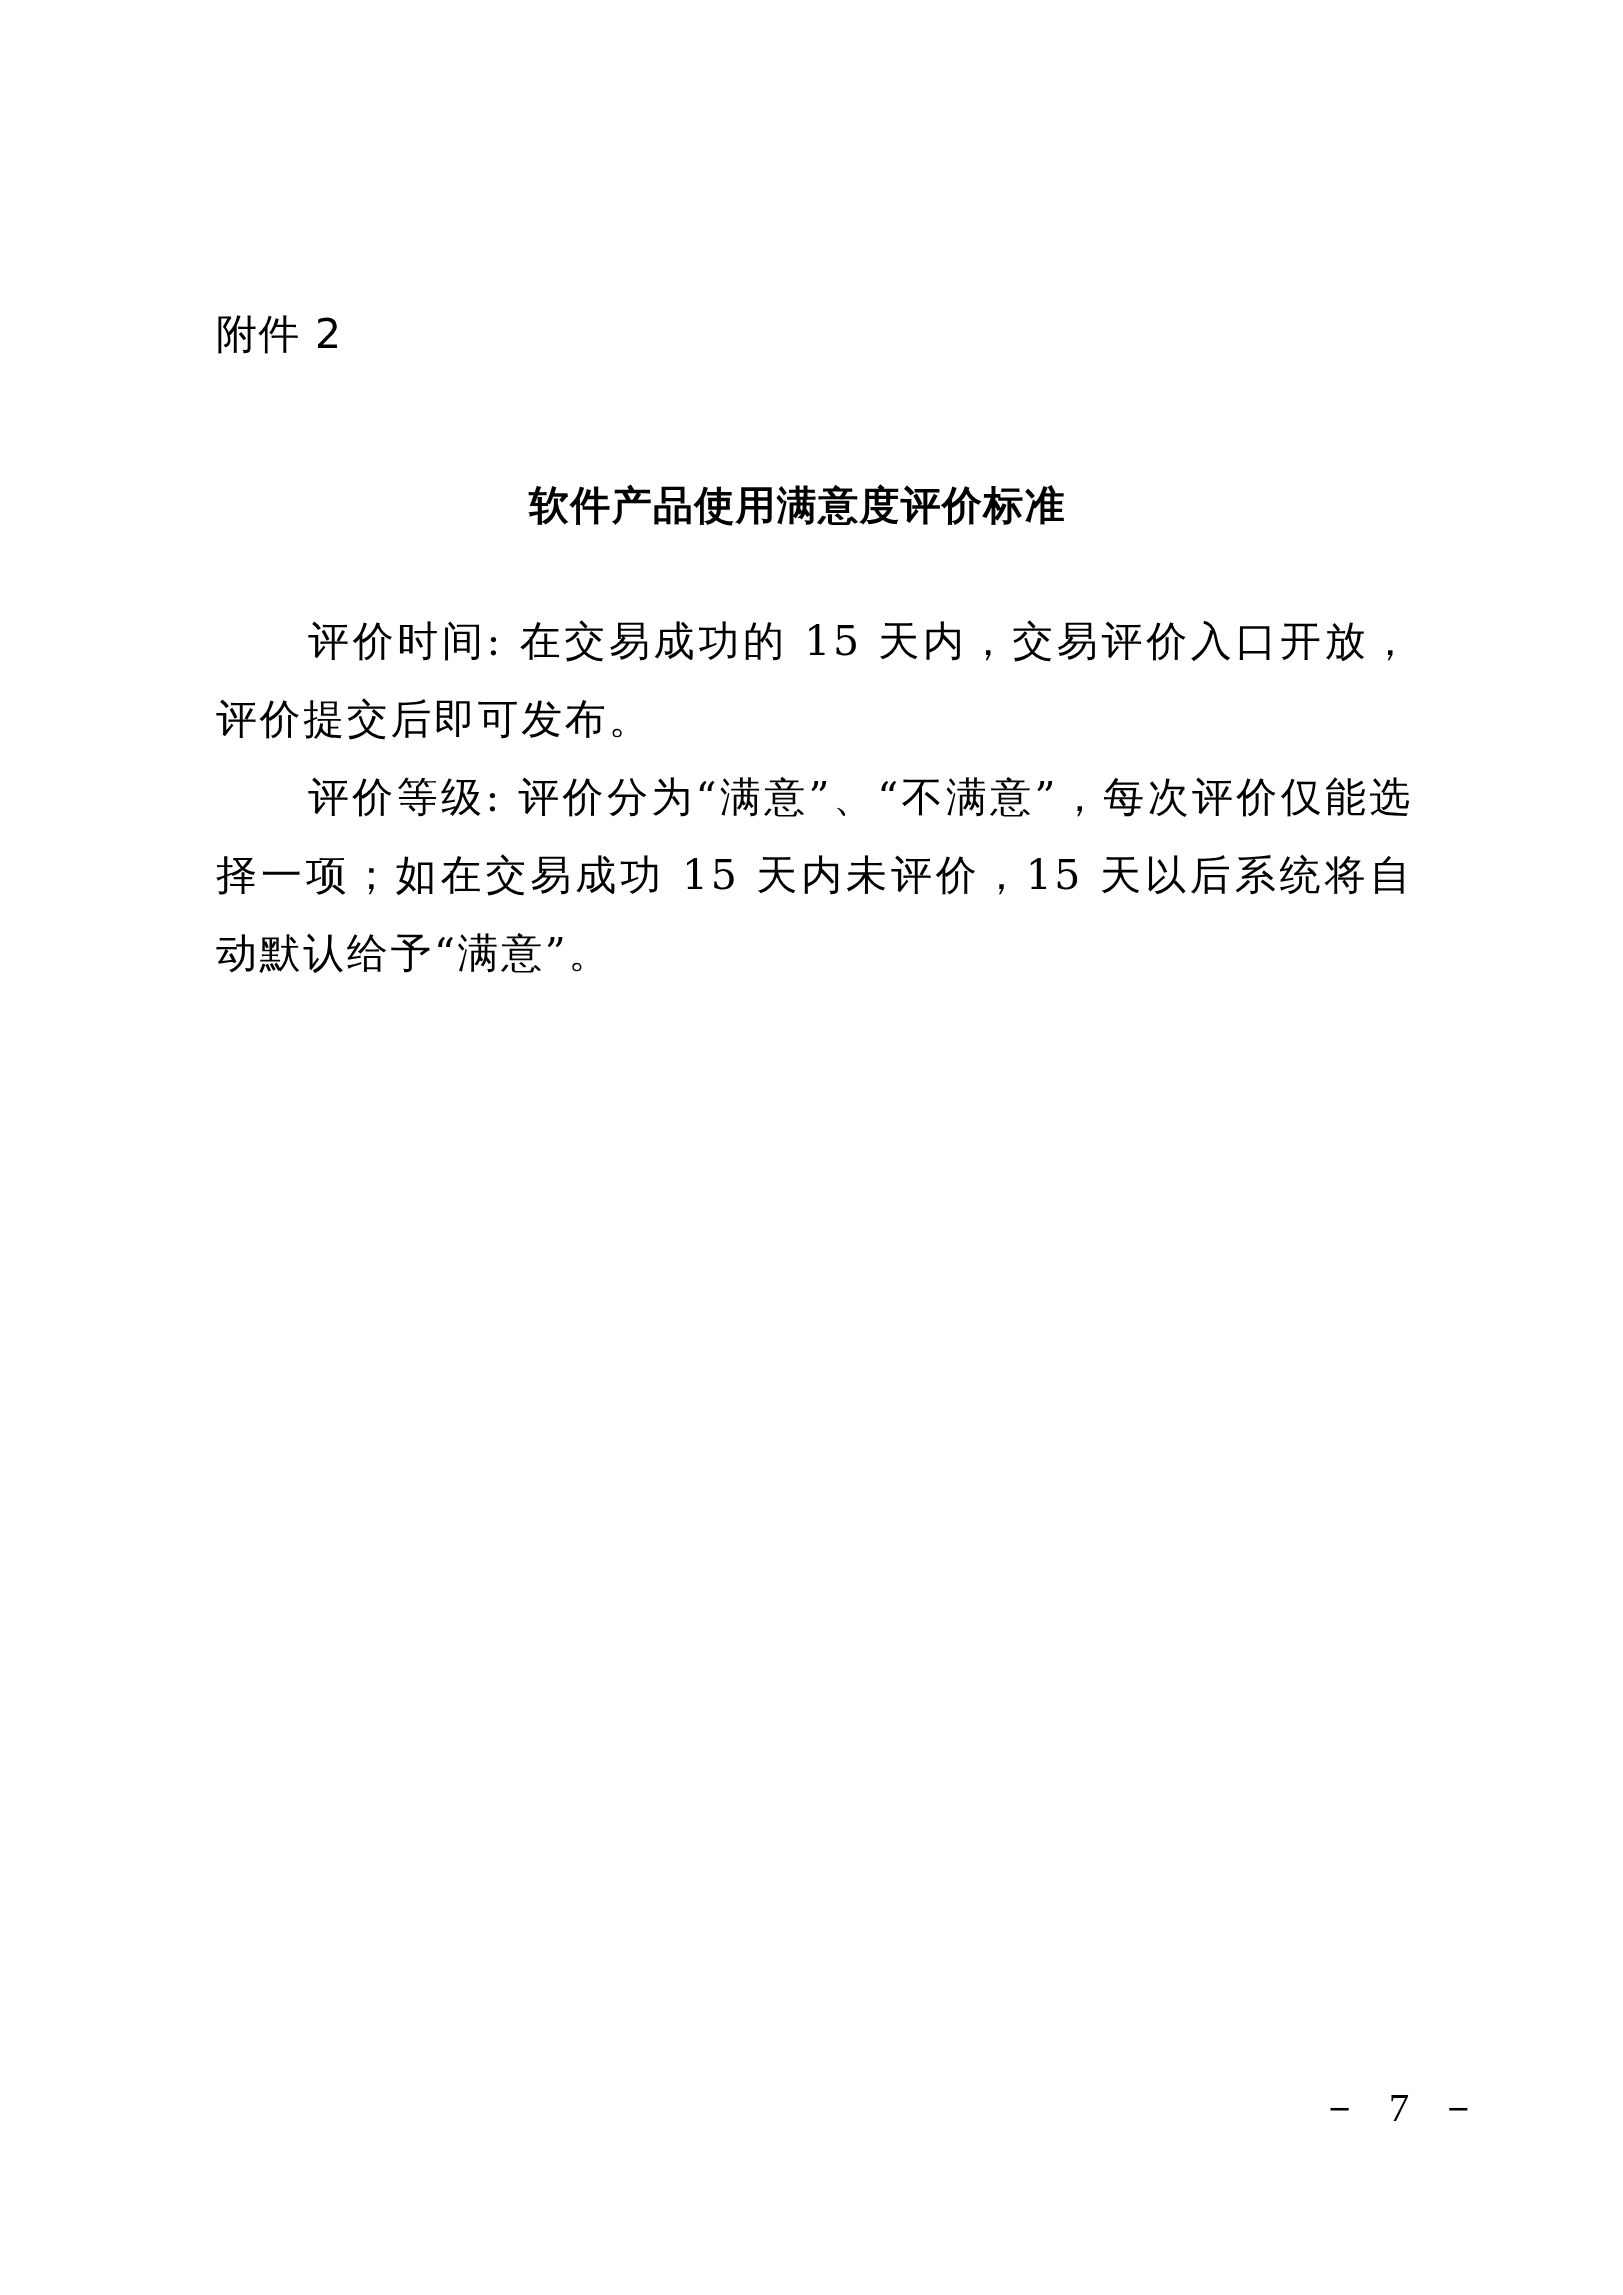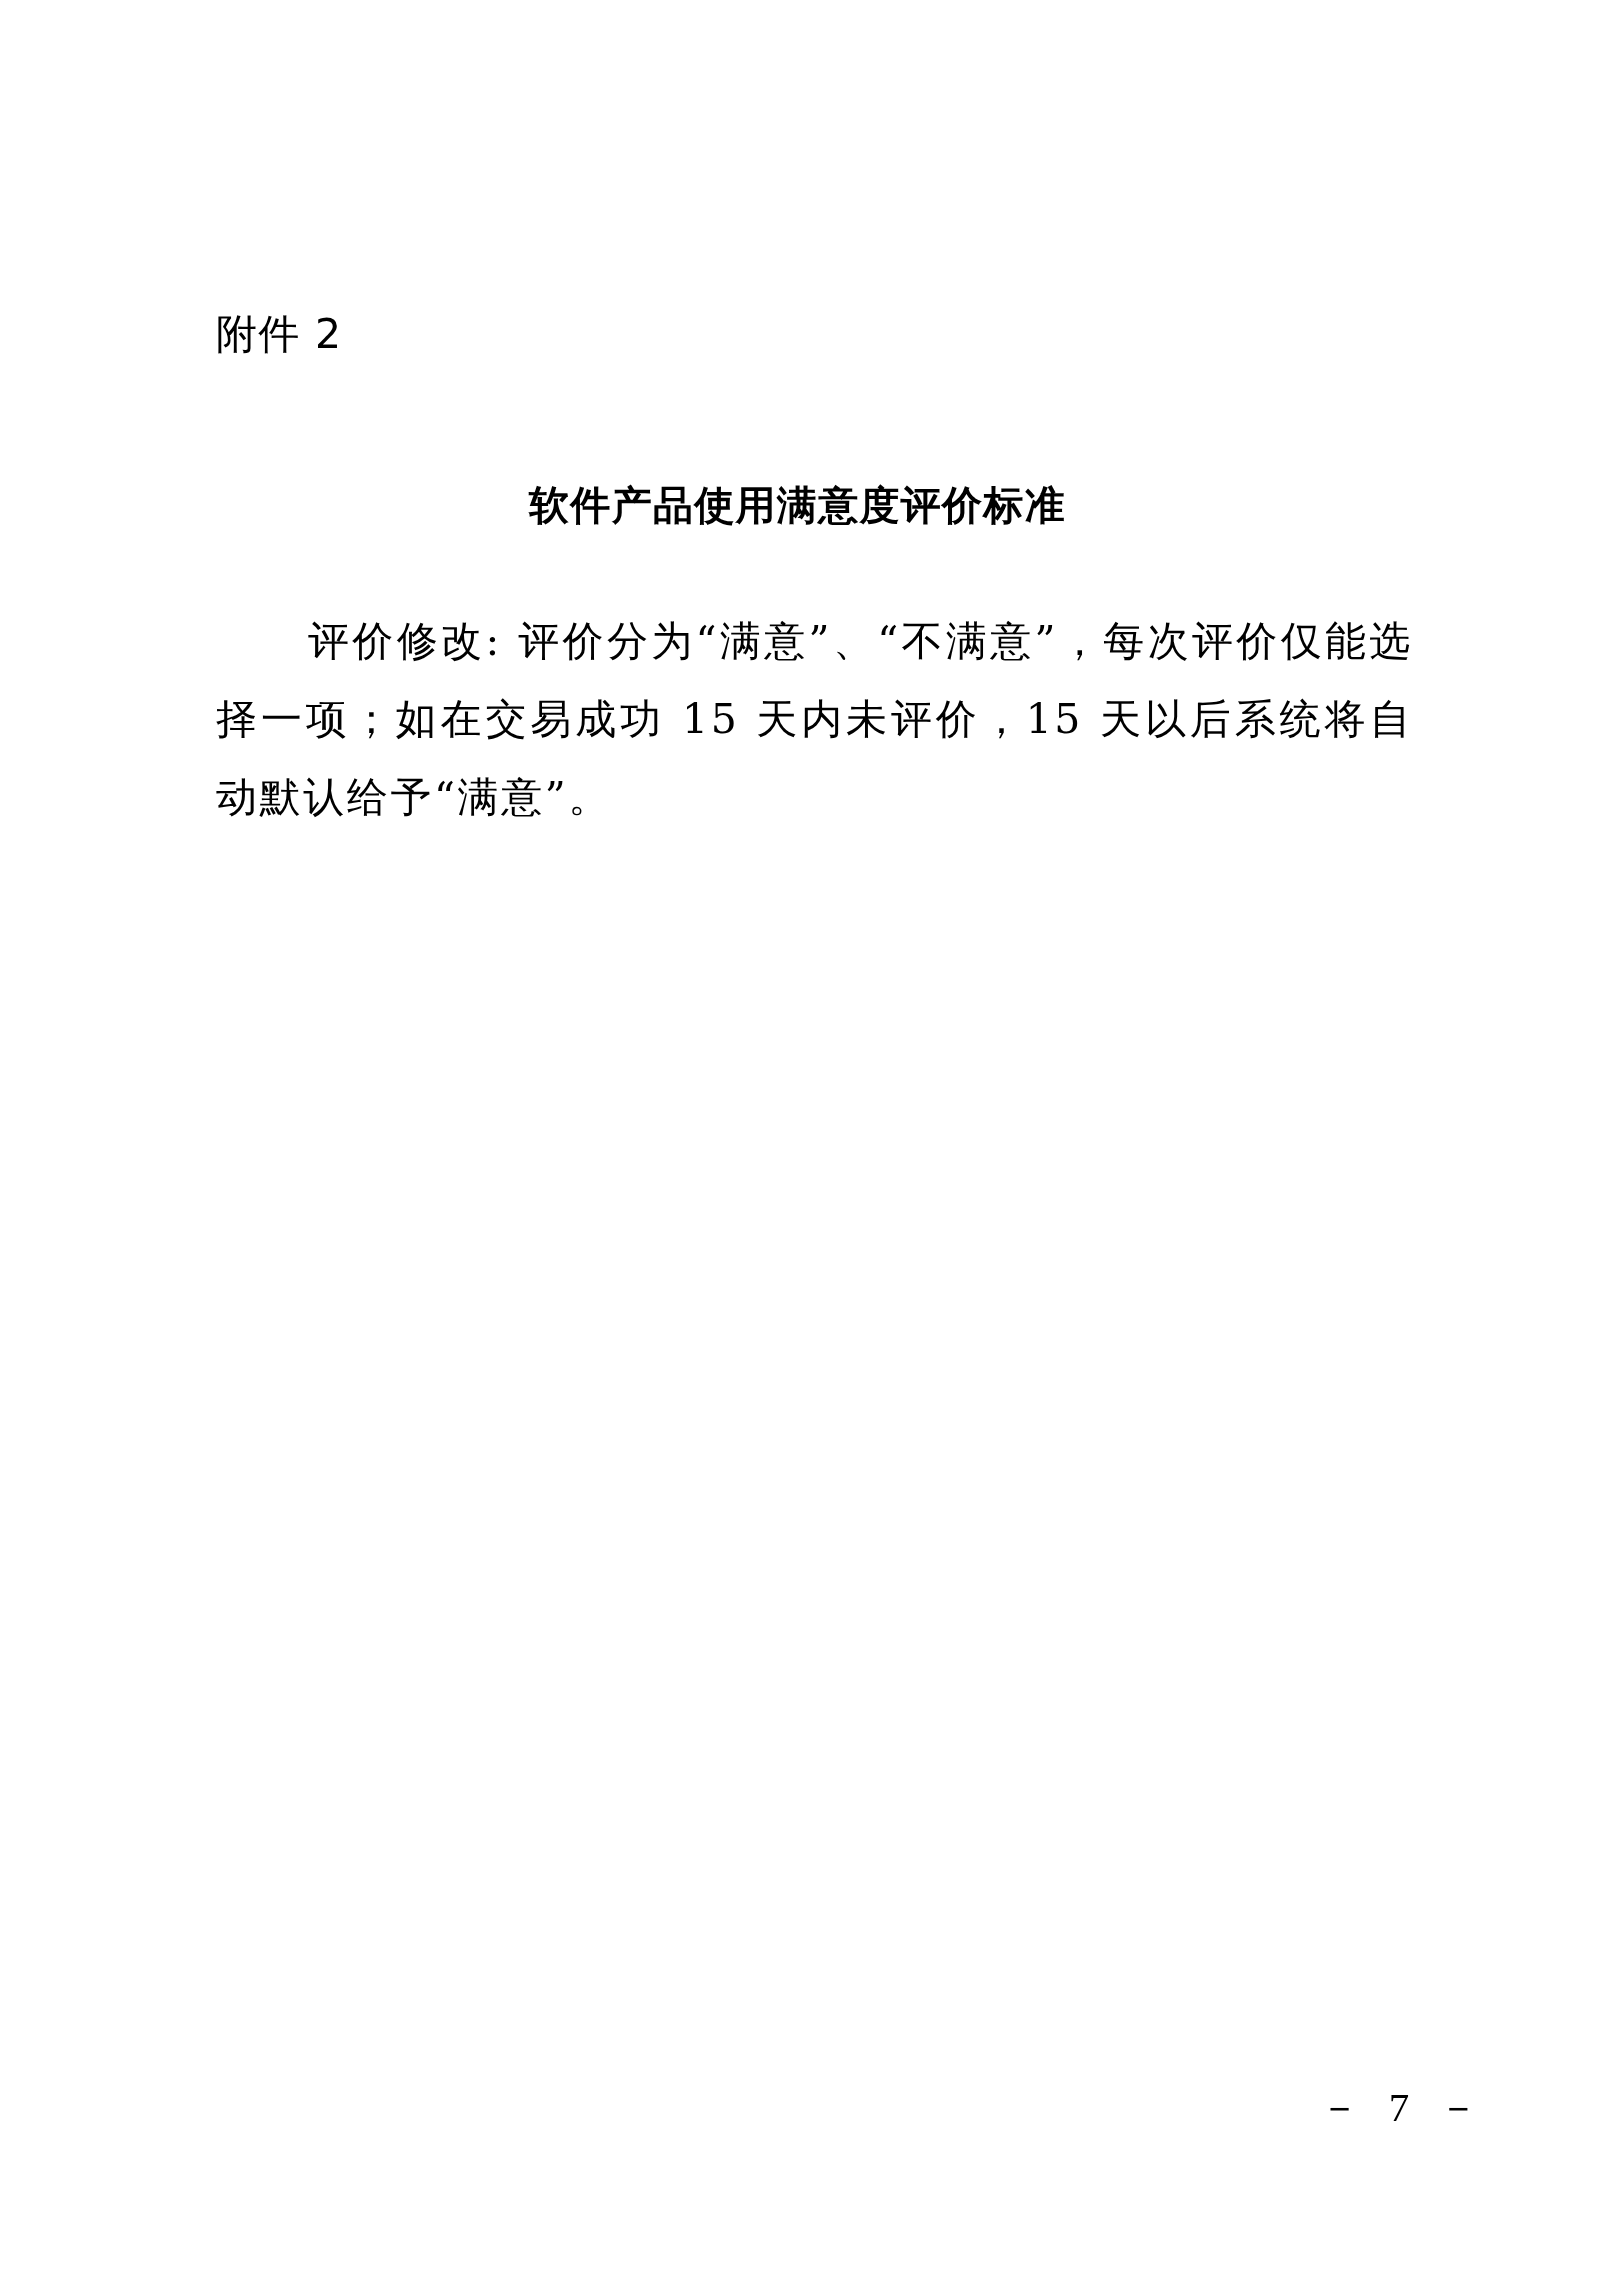--- a/index.html
+++ b/index.html
@@ -76,22 +76,23 @@
 <body>
 
 <div class="page">
 
   <div class="attachment-label">附件 2</div>
 
   <h1 class="doc-title">软件产品使用满意度评价标准</h1>
 
   <div class="body-text">
 
+    <p class="para"><span class="label">评价时间:</span><span> 在交易成功的 15 天内，交易评价入口开放，评价提交后即可发布。</span></p>
 
-    <p class="para"><span class="label">评价修改:</span><span> 评价分为“满意”、“不满意”，每次评价仅能选择一项；如在交易成功 15 天内未评价，15 天以后系统将自动默认给予“满意”。</span></p>
+    <p class="para"><span class="label">评价等级:</span><span> 评价分为“满意”、“不满意”，每次评价仅能选择一项；如在交易成功 15 天内未评价，15 天以后系统将自动默认给予“满意”。</span></p>
 
 
   </div>
 
   <div class="page-number">－ 7 －</div>
 
 </div>
 
 
 </body></html>

